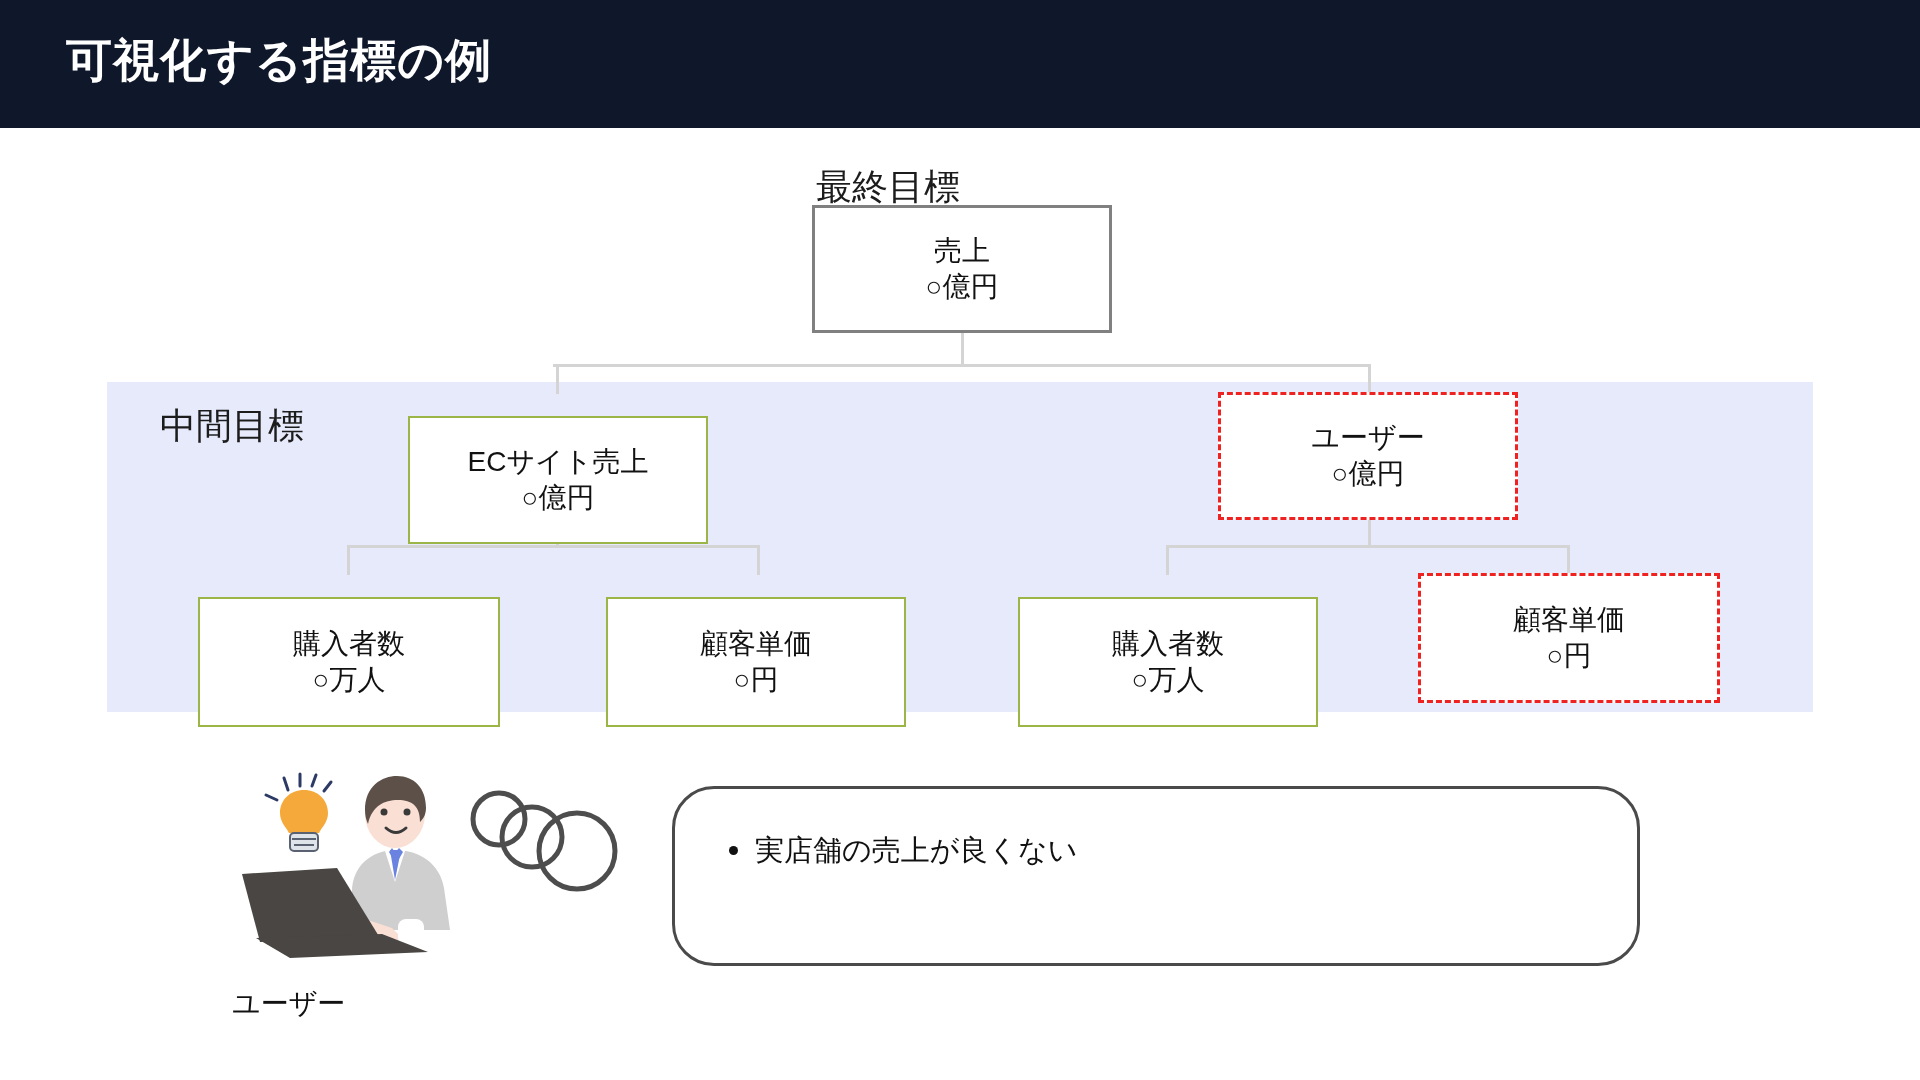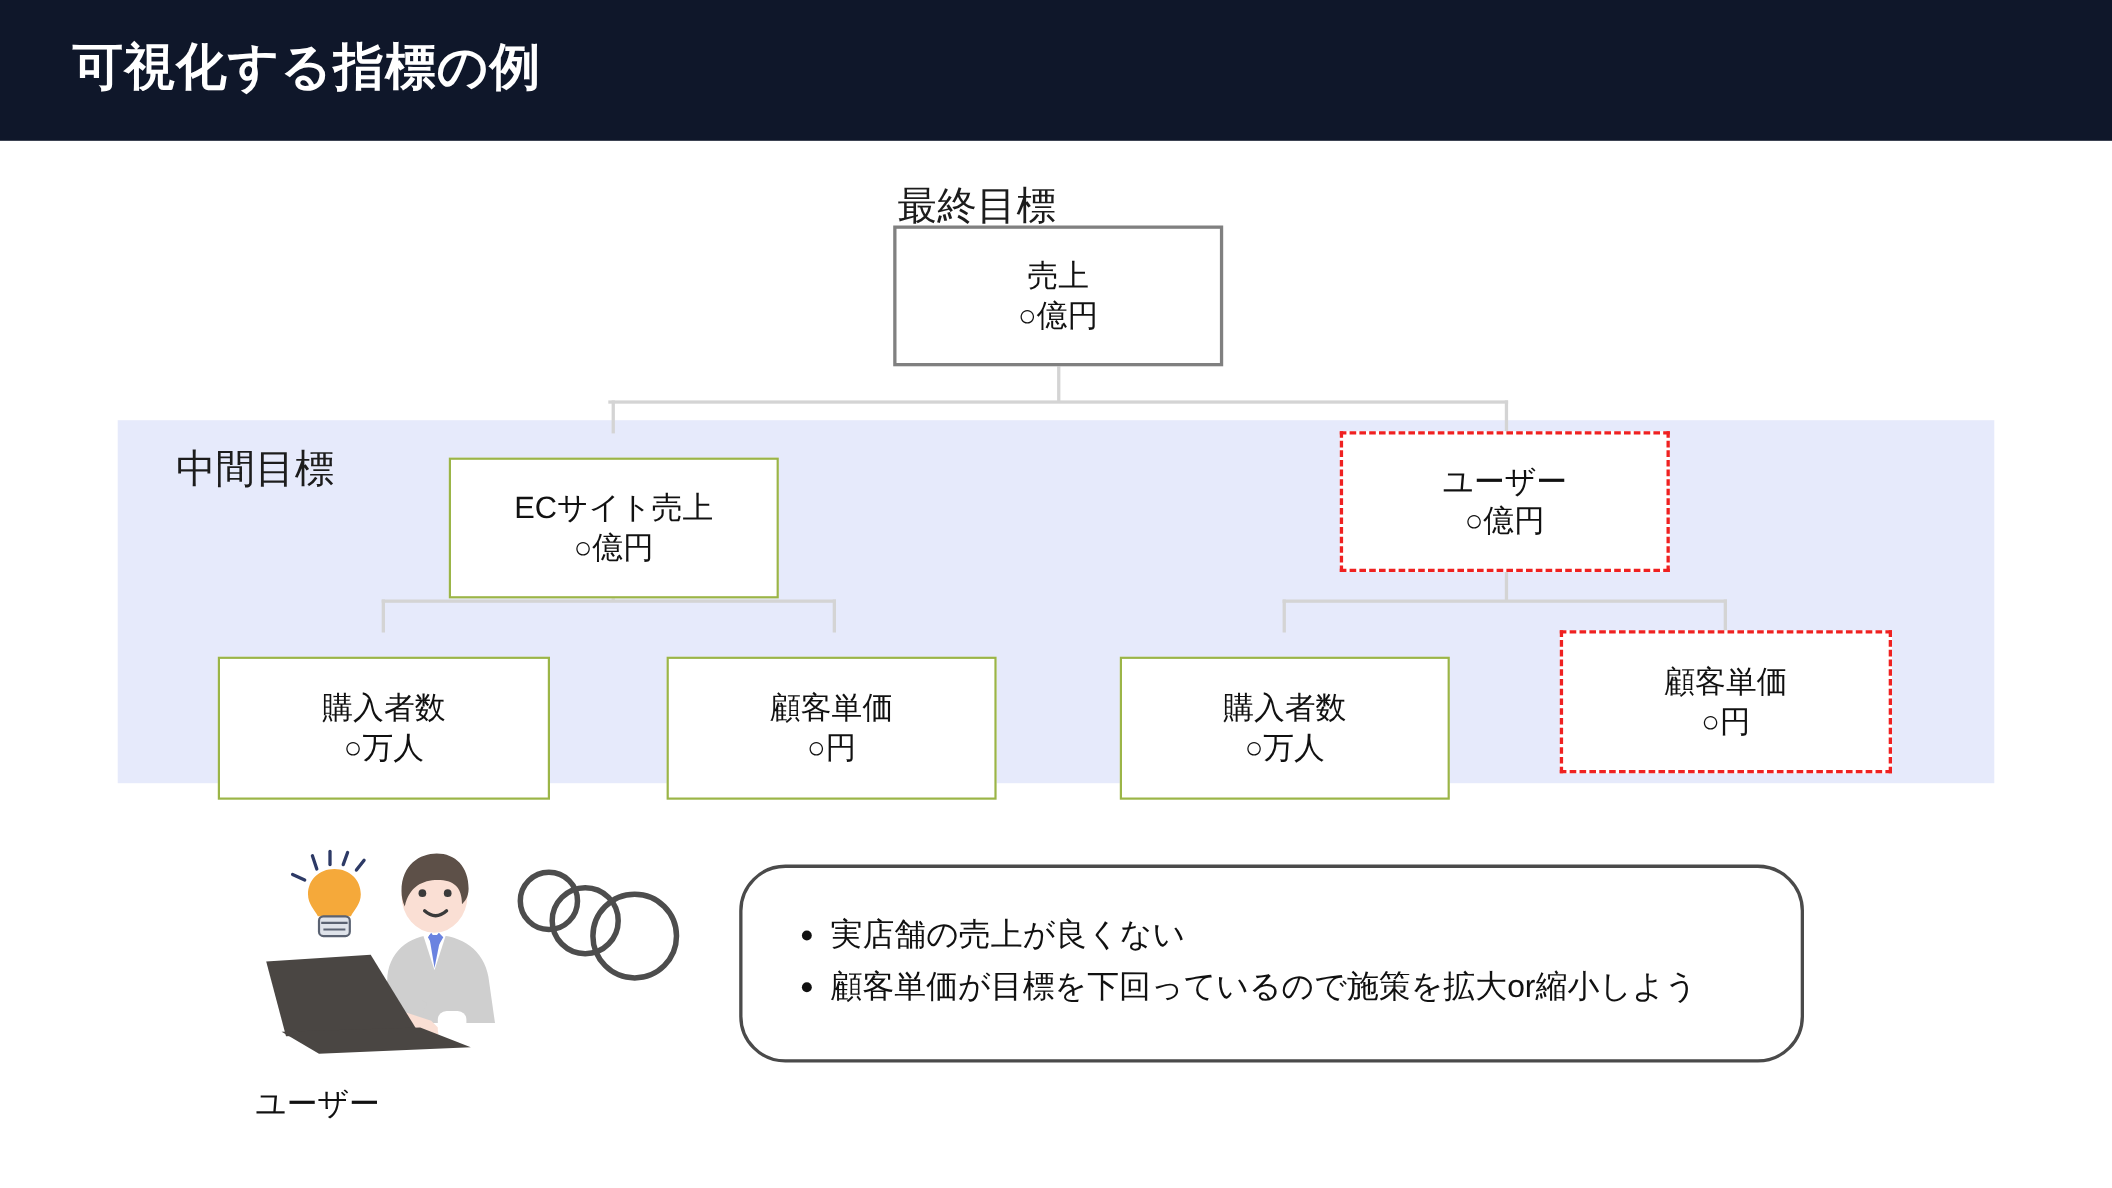--- a/index.html
+++ b/index.html
@@ -198,17 +198,16 @@
         <path d="M10 112 L 105 106 L 148 176 L 28 180 Z" fill="#4a4643"></path>
         <path d="M24 176 L 150 172 L 196 190 L 58 196 Z" fill="#4a4643"></path>
       </g>
     </svg>
   </div>
   <div class="illus-caption">ユーザー</div>
 
   <div class="callout">
     <ul>
       <li>実店舗の売上が良くない</li>
-      <li>顧客単価が目標を下回っているので施策を拡大or縮小しよう</li>
     </ul>
   </div>
 
 </div>
 
 </body></html>

